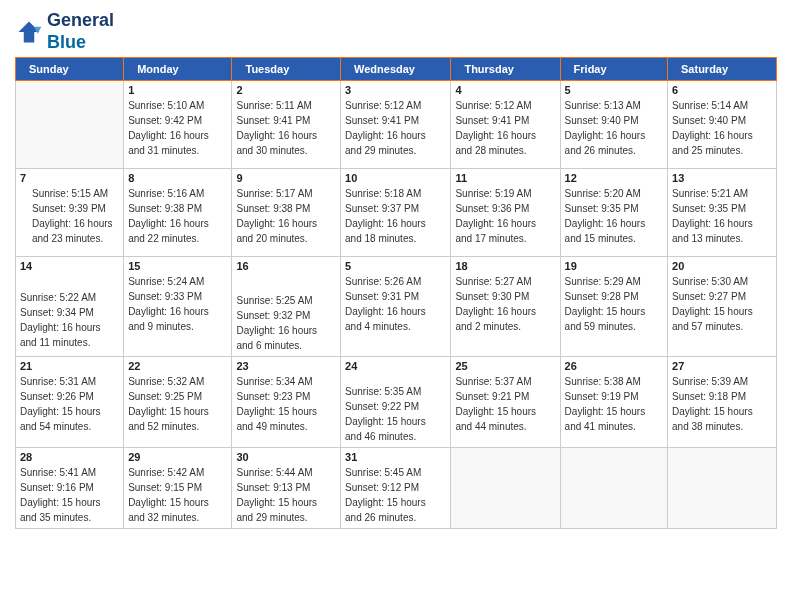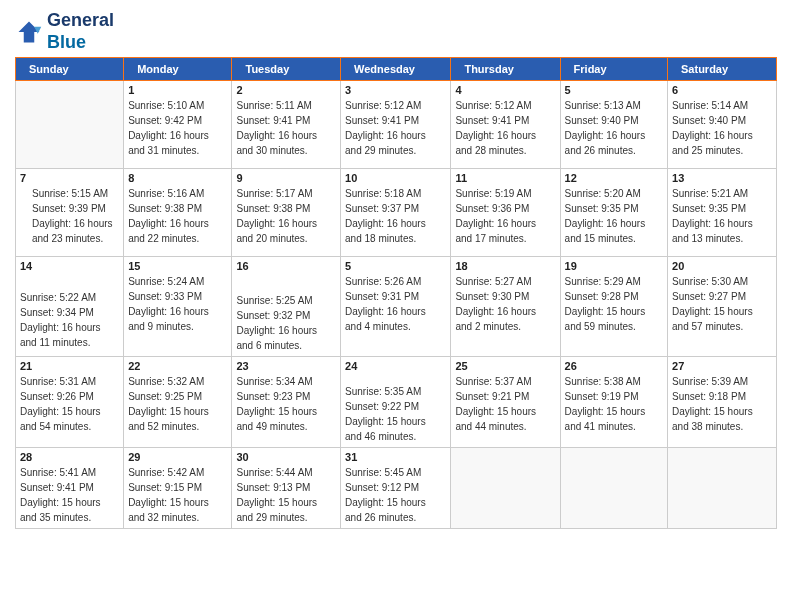--- a/index.html
+++ b/index.html
@@ -321,21 +321,21 @@
             <div class="day-info" style="white-space: pre-line;">Sunrise: 5:39 AM
 Sunset: 9:18 PM
 Daylight: 15 hours
 and 38 minutes.</div>
           </td>
         </tr>
         <tr>
           <td>
             <span class="day-num">28</span>
             <div class="day-info" style="white-space: pre-line;">Sunrise: 5:41 AM
-Sunset: 9:41 PM
+Sunset: 9:16 PM
 Daylight: 15 hours
 and 35 minutes.</div>
           </td>
           <td>
             <span class="day-num">29</span>
             <div class="day-info" style="white-space: pre-line;">Sunrise: 5:42 AM
 Sunset: 9:15 PM
 Daylight: 15 hours
 and 32 minutes.</div>
           </td>

